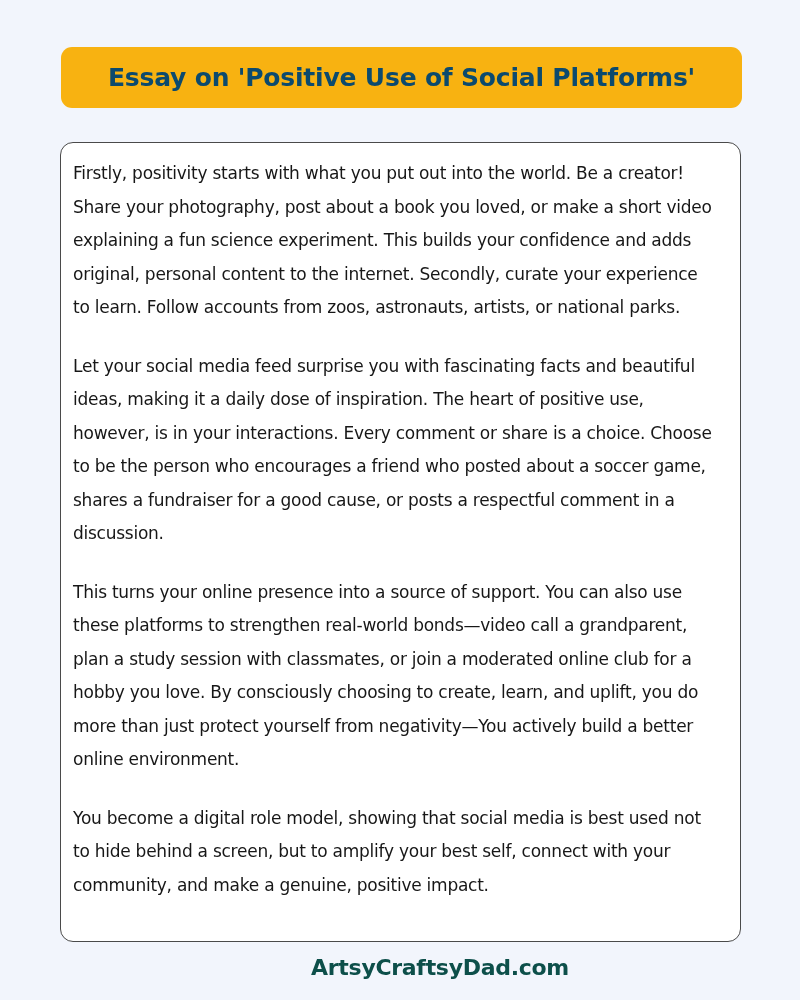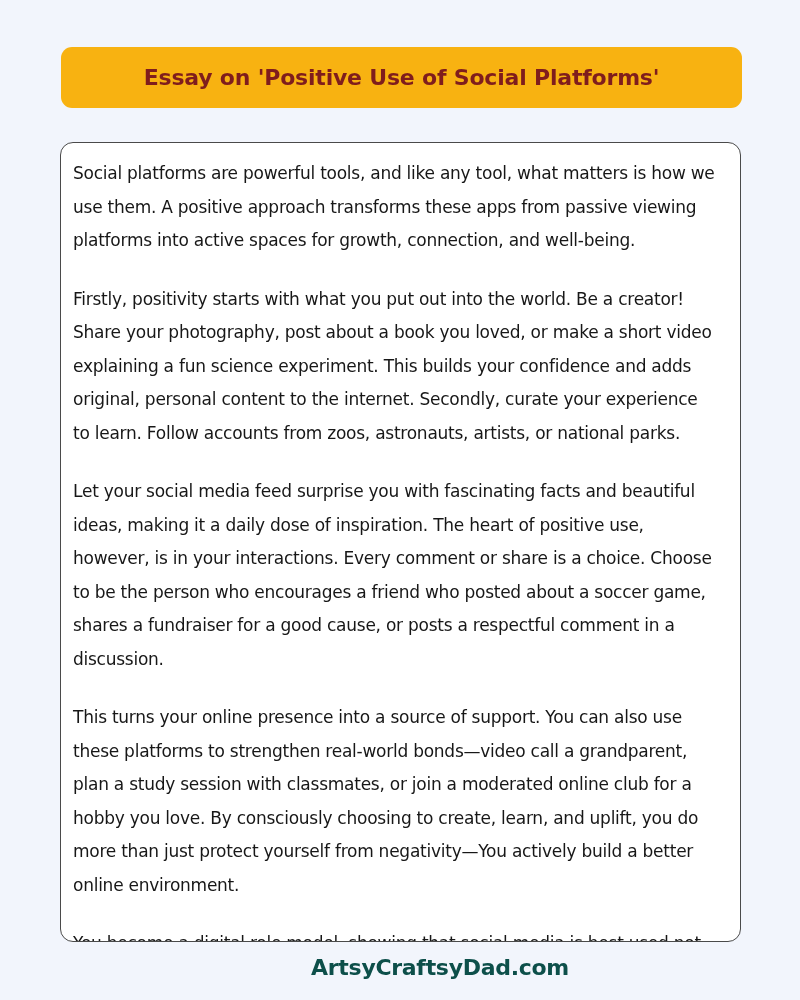--- a/index.html
+++ b/index.html
@@ -27,23 +27,23 @@
     height: 61px;
     background: #f8b211;
     border-radius: 11px;
     display: flex;
     align-items: center;
     justify-content: center;
     box-sizing: border-box;
   }
   .title-text {
     font-family: "DejaVu Sans", sans-serif;
-    font-size: 22px;
+    font-size: 25px;
     font-weight: bold;
-    color: #7f1d1d;
+    color: #0c4a6e;
     letter-spacing: -0.2px;
     white-space: nowrap;
     text-align: center;
     line-height: 1;
   }
   .essay-card {
     position: absolute;
     left: 60px;
     top: 142px;
     width: 681px;
@@ -90,21 +90,20 @@
 <body>
 
 <div class="page">
 
   <div class="title-banner">
     <div class="title-text">Essay on 'Positive Use of Social Platforms'</div>
   </div>
 
   <div class="essay-card">
     <div class="essay-body">
-      <p class="para">Social platforms are powerful tools, and like any tool, what matters is how we use them. A positive approach transforms these apps from passive viewing platforms into active spaces for growth, connection, and well-being.</p>
       <p class="para">Firstly, positivity starts with what you put out into the world. Be a creator! Share your photography, post about a book you loved, or make a short video explaining a fun science experiment. This builds your confidence and adds original, personal content to the internet. Secondly, curate your experience to learn. Follow accounts from zoos, astronauts, artists, or national parks.</p>
       <p class="para">Let your social media feed surprise you with fascinating facts and beautiful ideas, making it a daily dose of inspiration. The heart of positive use, however, is in your interactions. Every comment or share is a choice. Choose to be the person who encourages a friend who posted about a soccer game, shares a fundraiser for a good cause, or posts a respectful comment in a discussion.</p>
       <p class="para">This turns your online presence into a source of support. You can also use these platforms to strengthen real-world bonds—video call a grandparent, plan a study session with classmates, or join a moderated online club for a hobby you love. By consciously choosing to create, learn, and uplift, you do more than just protect yourself from negativity—You actively build a better online environment.</p>
       <p class="para">You become a digital role model, showing that social media is best used not to hide behind a screen, but to amplify your best self, connect with your community, and make a genuine, positive impact.</p>
     </div>
   </div>
 
   <div class="footer">
     <span class="footer-text">ArtsyCraftsyDad.com</span>
   </div>

